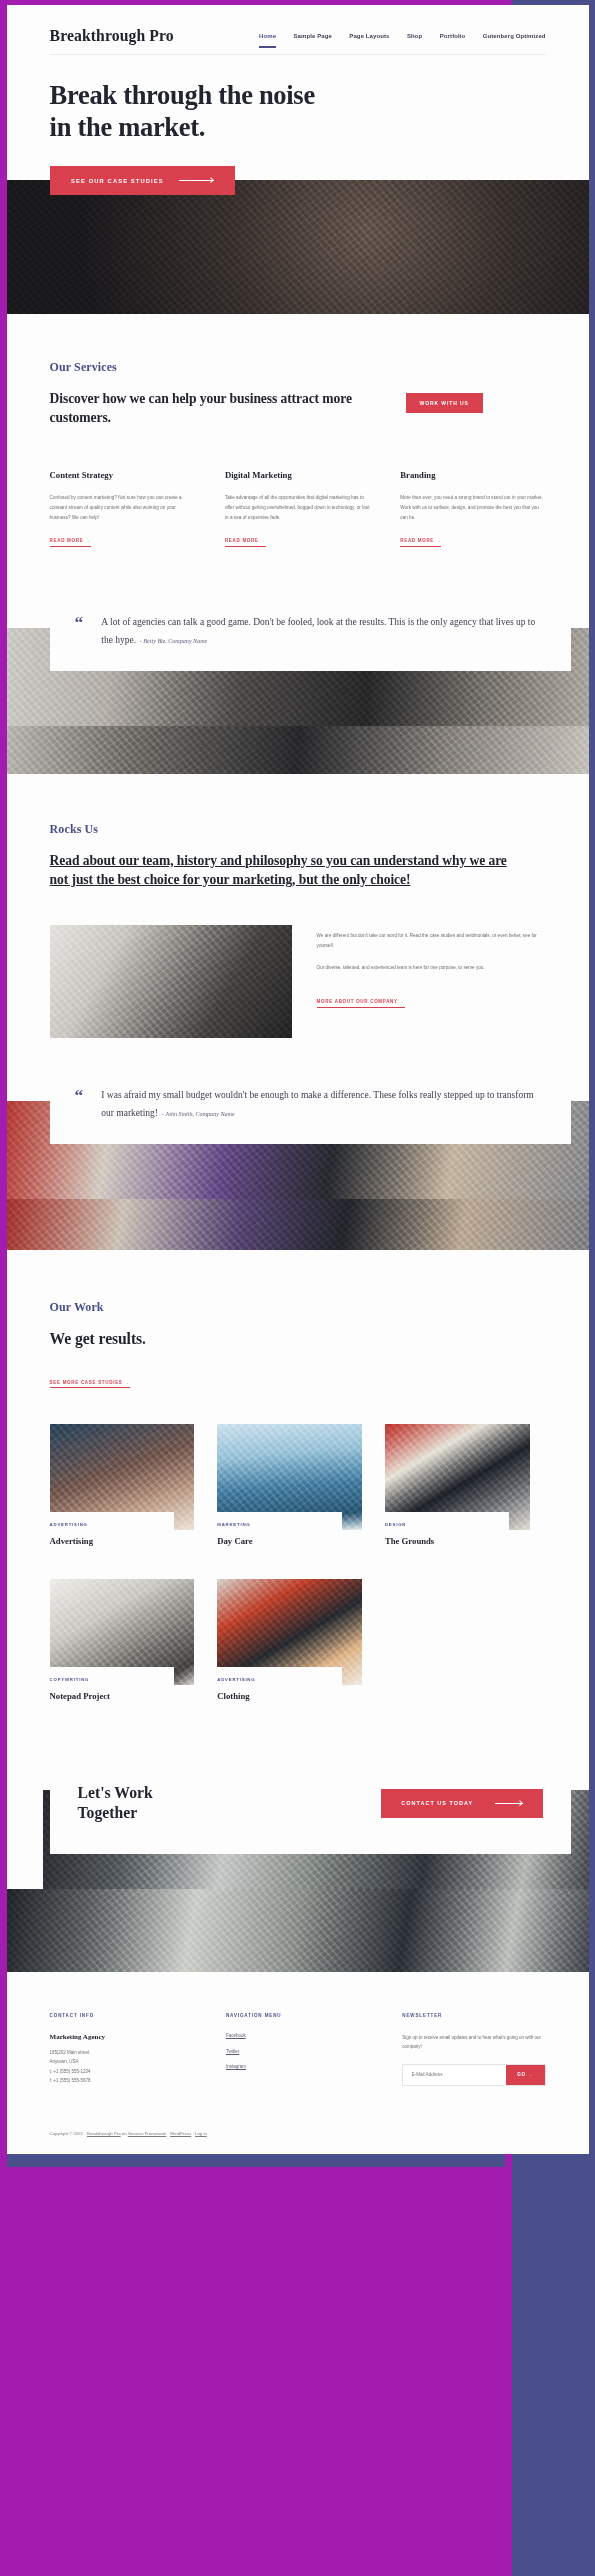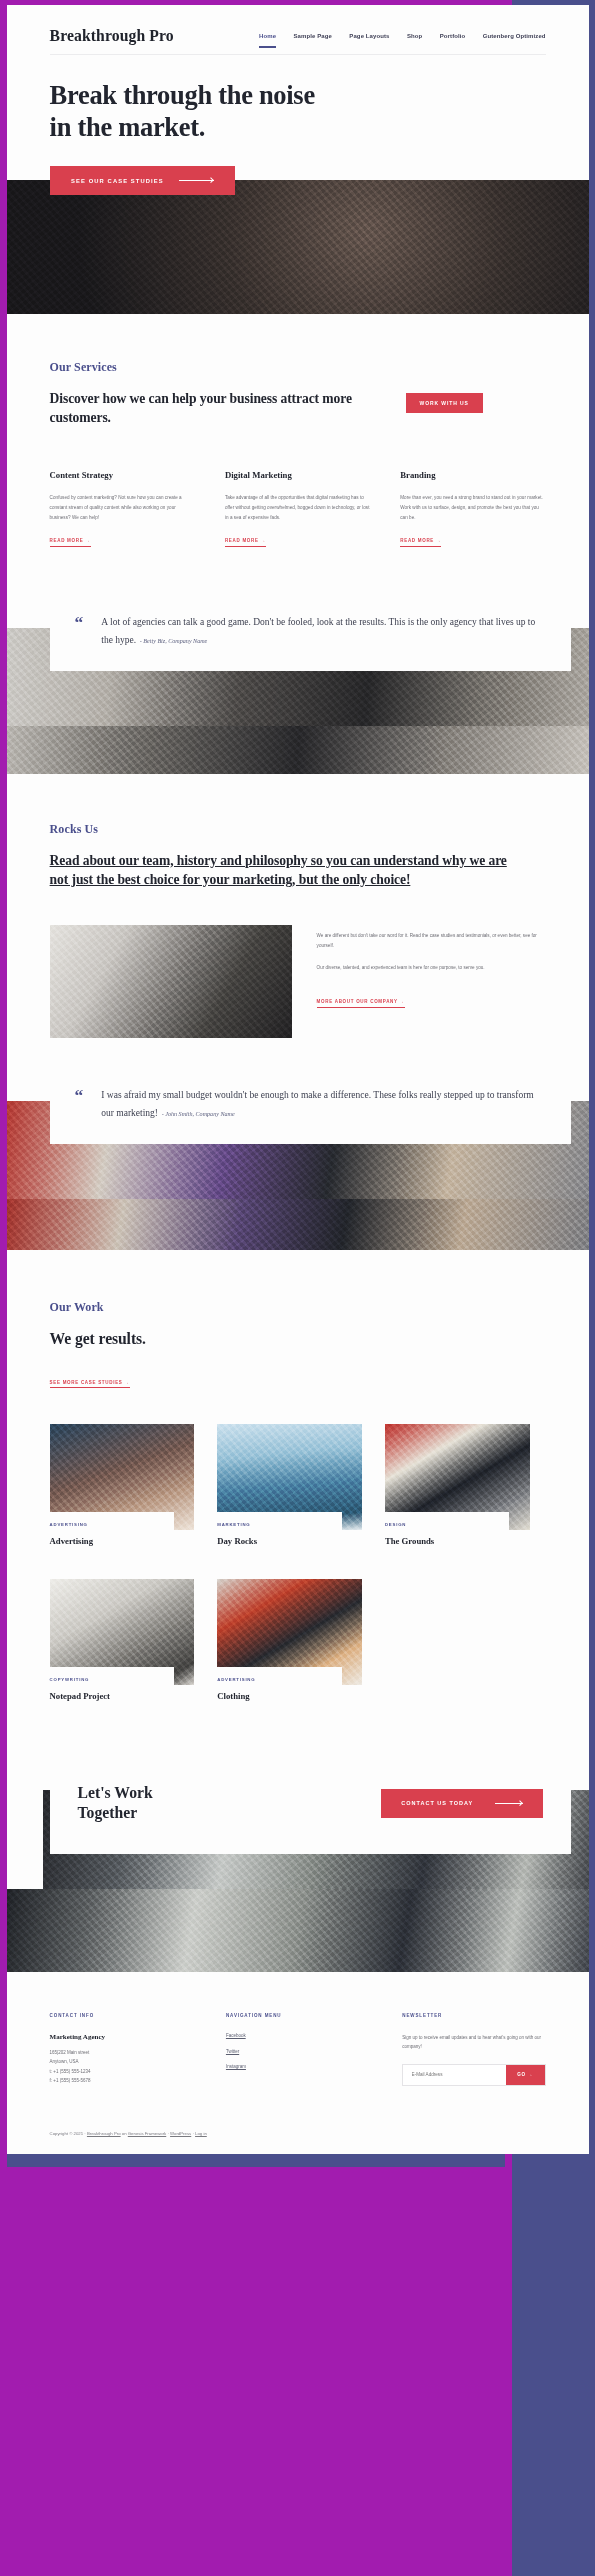--- a/index.html
+++ b/index.html
@@ -569,21 +569,21 @@
           <div class="photo card-photo p1"></div>
           <div class="card-label">
             <span class="card-cat">Advertising</span>
             <span class="card-title">Advertising</span>
           </div>
         </div>
         <div class="card">
           <div class="photo card-photo p2"></div>
           <div class="card-label">
             <span class="card-cat">Marketing</span>
-            <span class="card-title">Day Rocks</span>
+            <span class="card-title">Day Care</span>
           </div>
         </div>
         <div class="card">
           <div class="photo card-photo p3"></div>
           <div class="card-label">
             <span class="card-cat">Design</span>
             <span class="card-title">The Grounds</span>
           </div>
         </div>
         <div class="card">

